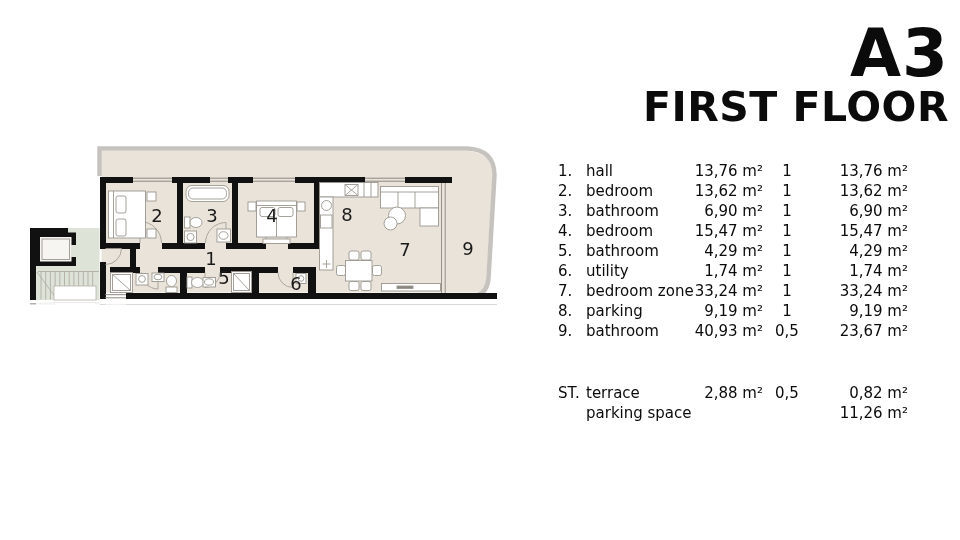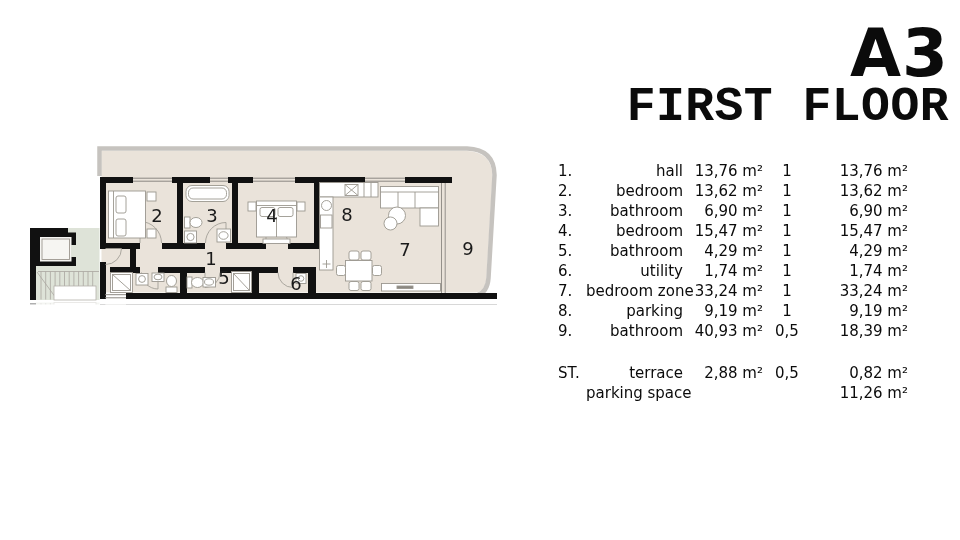--- a/index.html
+++ b/index.html
@@ -1,30 +1,30 @@
 <!DOCTYPE html>
 <html><head>
 <meta charset="utf-8">
 <style>
   html,body{margin:0;padding:0;background:#ffffff;}
   body{width:960px;height:540px;overflow:hidden;font-family:"DejaVu Sans","Liberation Sans",sans-serif;color:#0b0b0b;}
   .canvas{position:relative;width:960px;height:540px;background:#fff;}
   .plan-svg{position:absolute;left:0;top:0;}
   .title{position:absolute;left:569px;top:20px;width:380px;text-align:right;}
   .unit{font-size:66px;font-weight:bold;line-height:68px;letter-spacing:1px;}
-  .floor{font-size:48px;font-weight:bold;line-height:38px;letter-spacing:.5px;font-family:Liberation Mono, monospace;}
+  .floor{font-size:41px;font-weight:bold;line-height:38px;letter-spacing:.5px;}
   .table{position:absolute;left:558px;top:161px;width:352px;font-size:15px;line-height:20px;}
   .trow{display:grid;grid-template-columns:28px 97px 80px 48px 97px;white-space:nowrap;}
   .c{display:block;}
   .num{text-align:left;}
-  .nm{text-align:right;}
+  .nm{text-align:left;}
   .ar{text-align:right;}
   .cf{text-align:center;}
   .tt{text-align:right;}
-  .extra-gap{margin-top:22px;}
+  .extra-gap{margin-top:42px;}
 </style>
 </head>
 <body>
 
 <div class="canvas">
 
   <svg class="plan-svg" width="960" height="540" viewBox="0 0 960 540">
     <defs>
       <linearGradient id="fadeG" x1="0" y1="300" x2="0" y2="462" gradientUnits="userSpaceOnUse">
         <stop offset="0" stop-color="#ffffff"></stop>
@@ -284,21 +284,21 @@
       <span class="c nm">parking</span>
       <span class="c ar">9,19 m²</span>
       <span class="c cf">1</span>
       <span class="c tt">9,19 m²</span>
     </div>
     <div class="trow">
       <span class="c num">9.</span>
       <span class="c nm">bathroom</span>
       <span class="c ar">40,93 m²</span>
       <span class="c cf">0,5</span>
-      <span class="c tt">18,39 m²</span>
+      <span class="c tt">23,67 m²</span>
     </div>
 
     <div class="trow extra-gap">
       <span class="c num">ST.</span>
       <span class="c nm">terrace</span>
       <span class="c ar">2,88 m²</span>
       <span class="c cf">0,5</span>
       <span class="c tt">0,82 m²</span>
     </div>
     <div class="trow">

